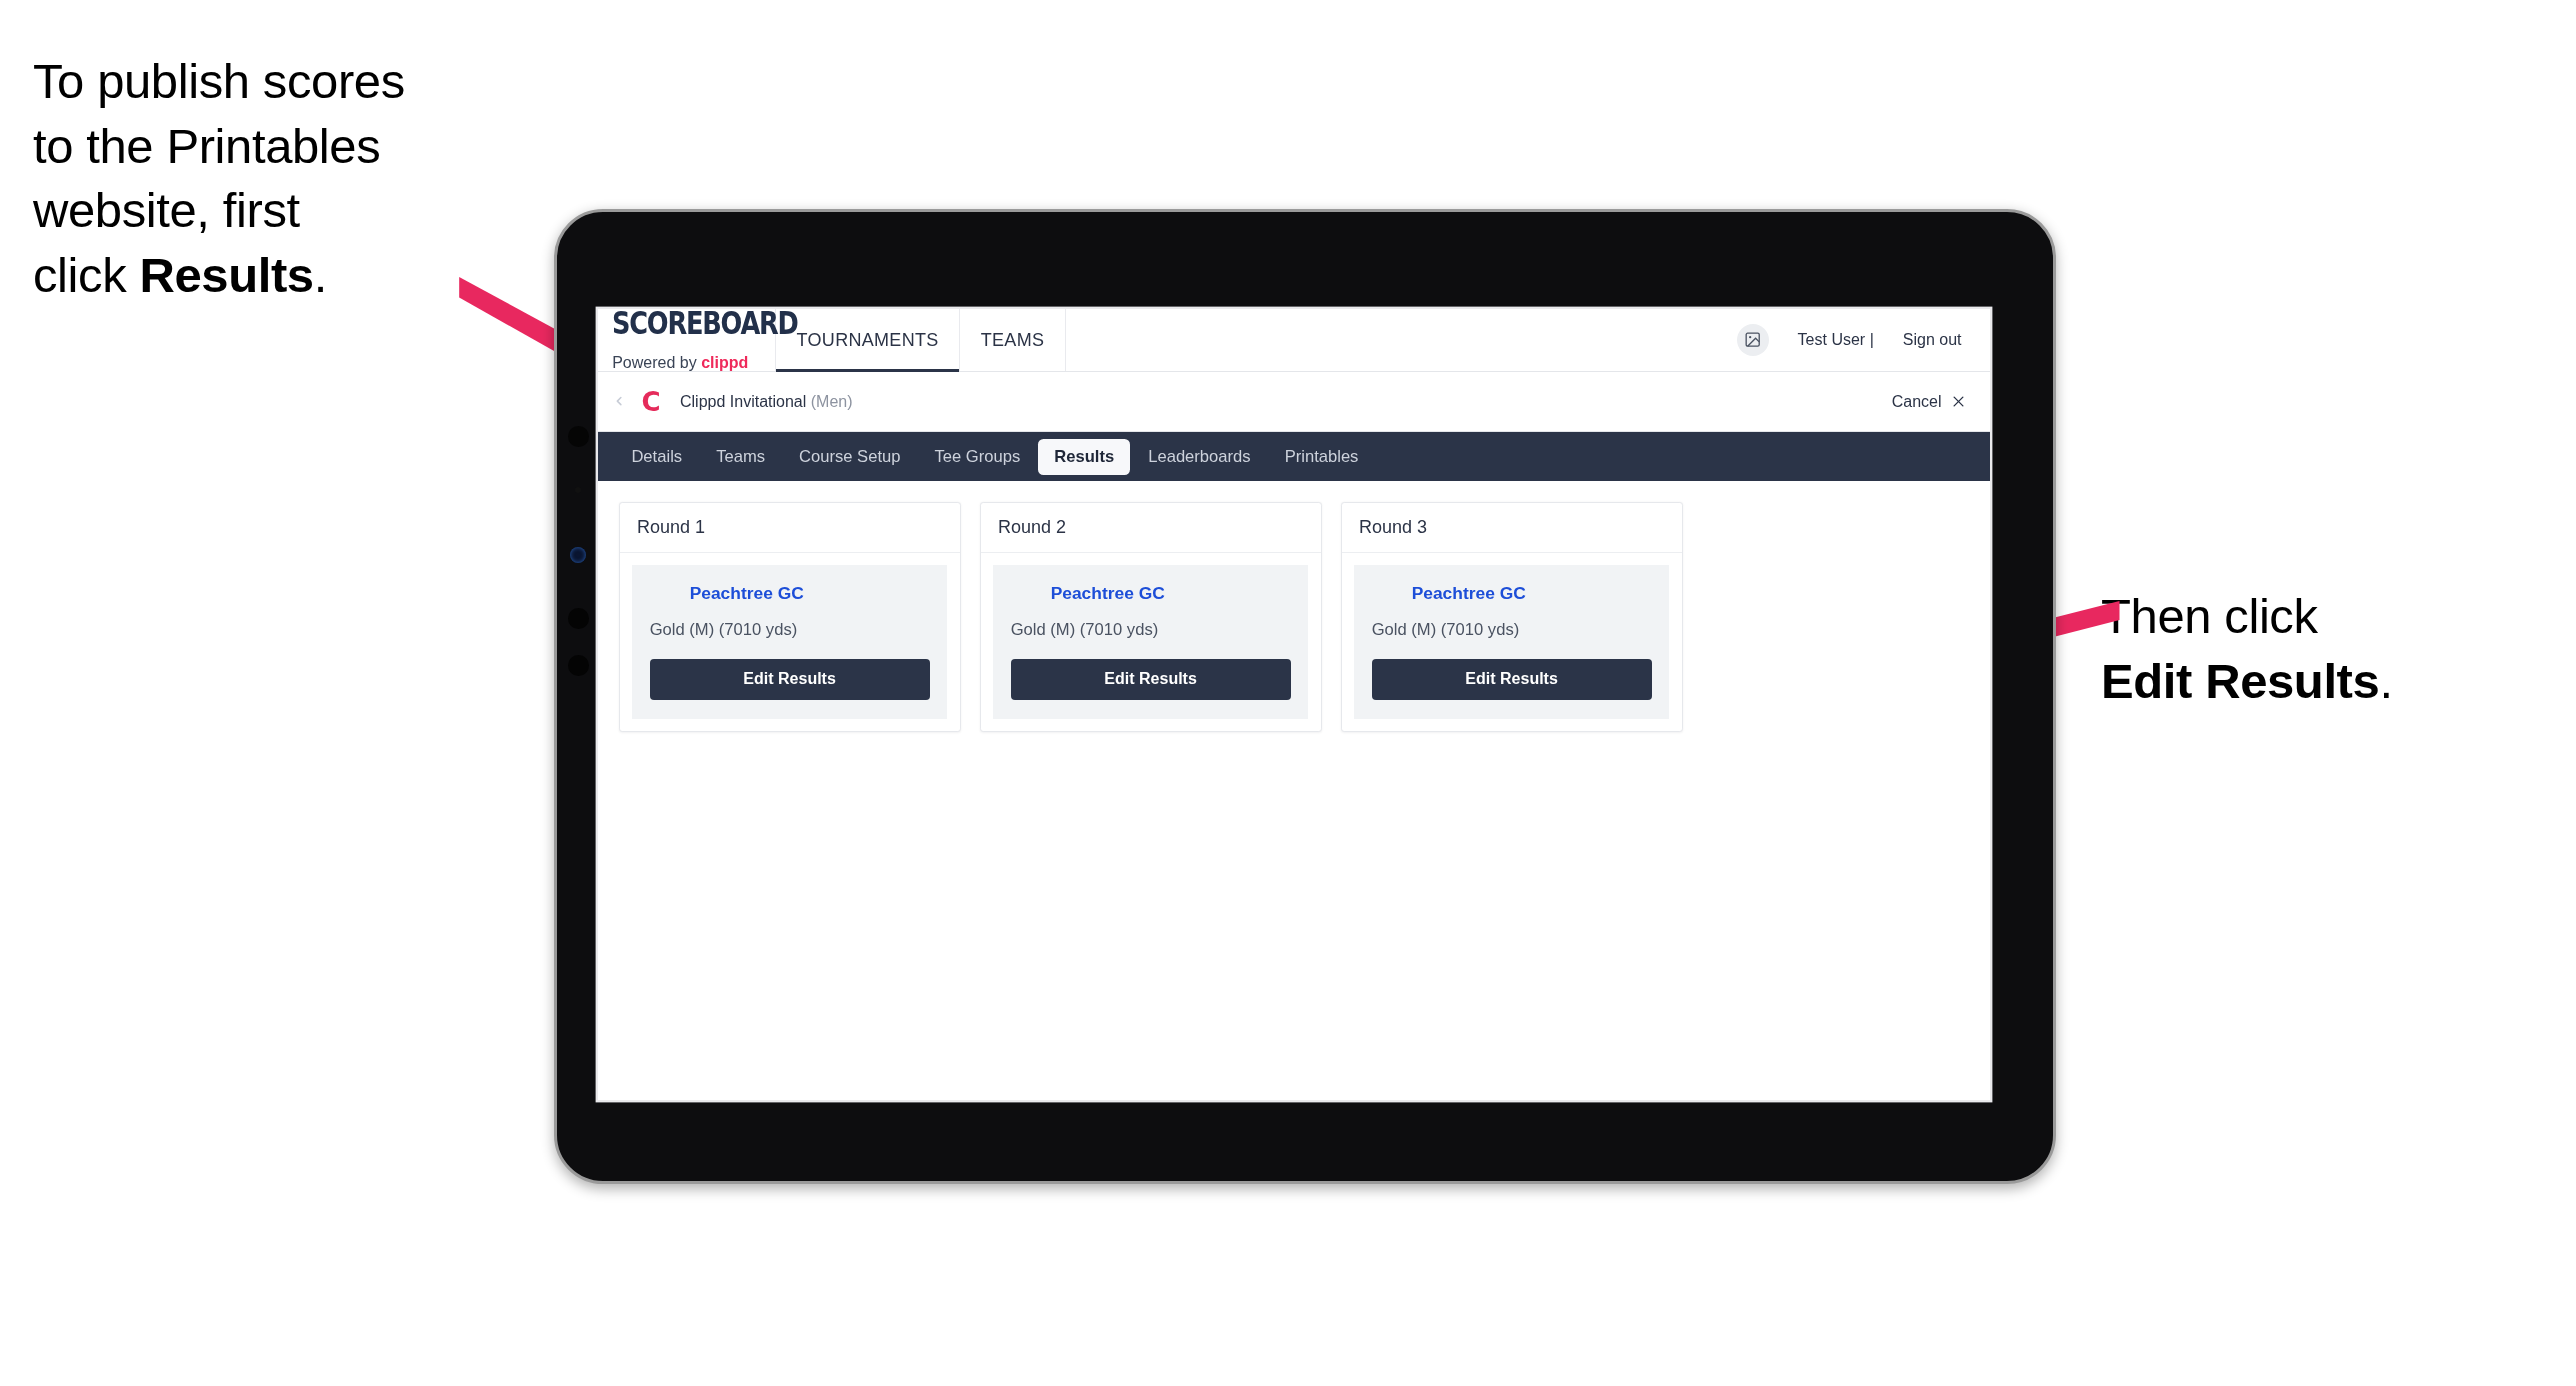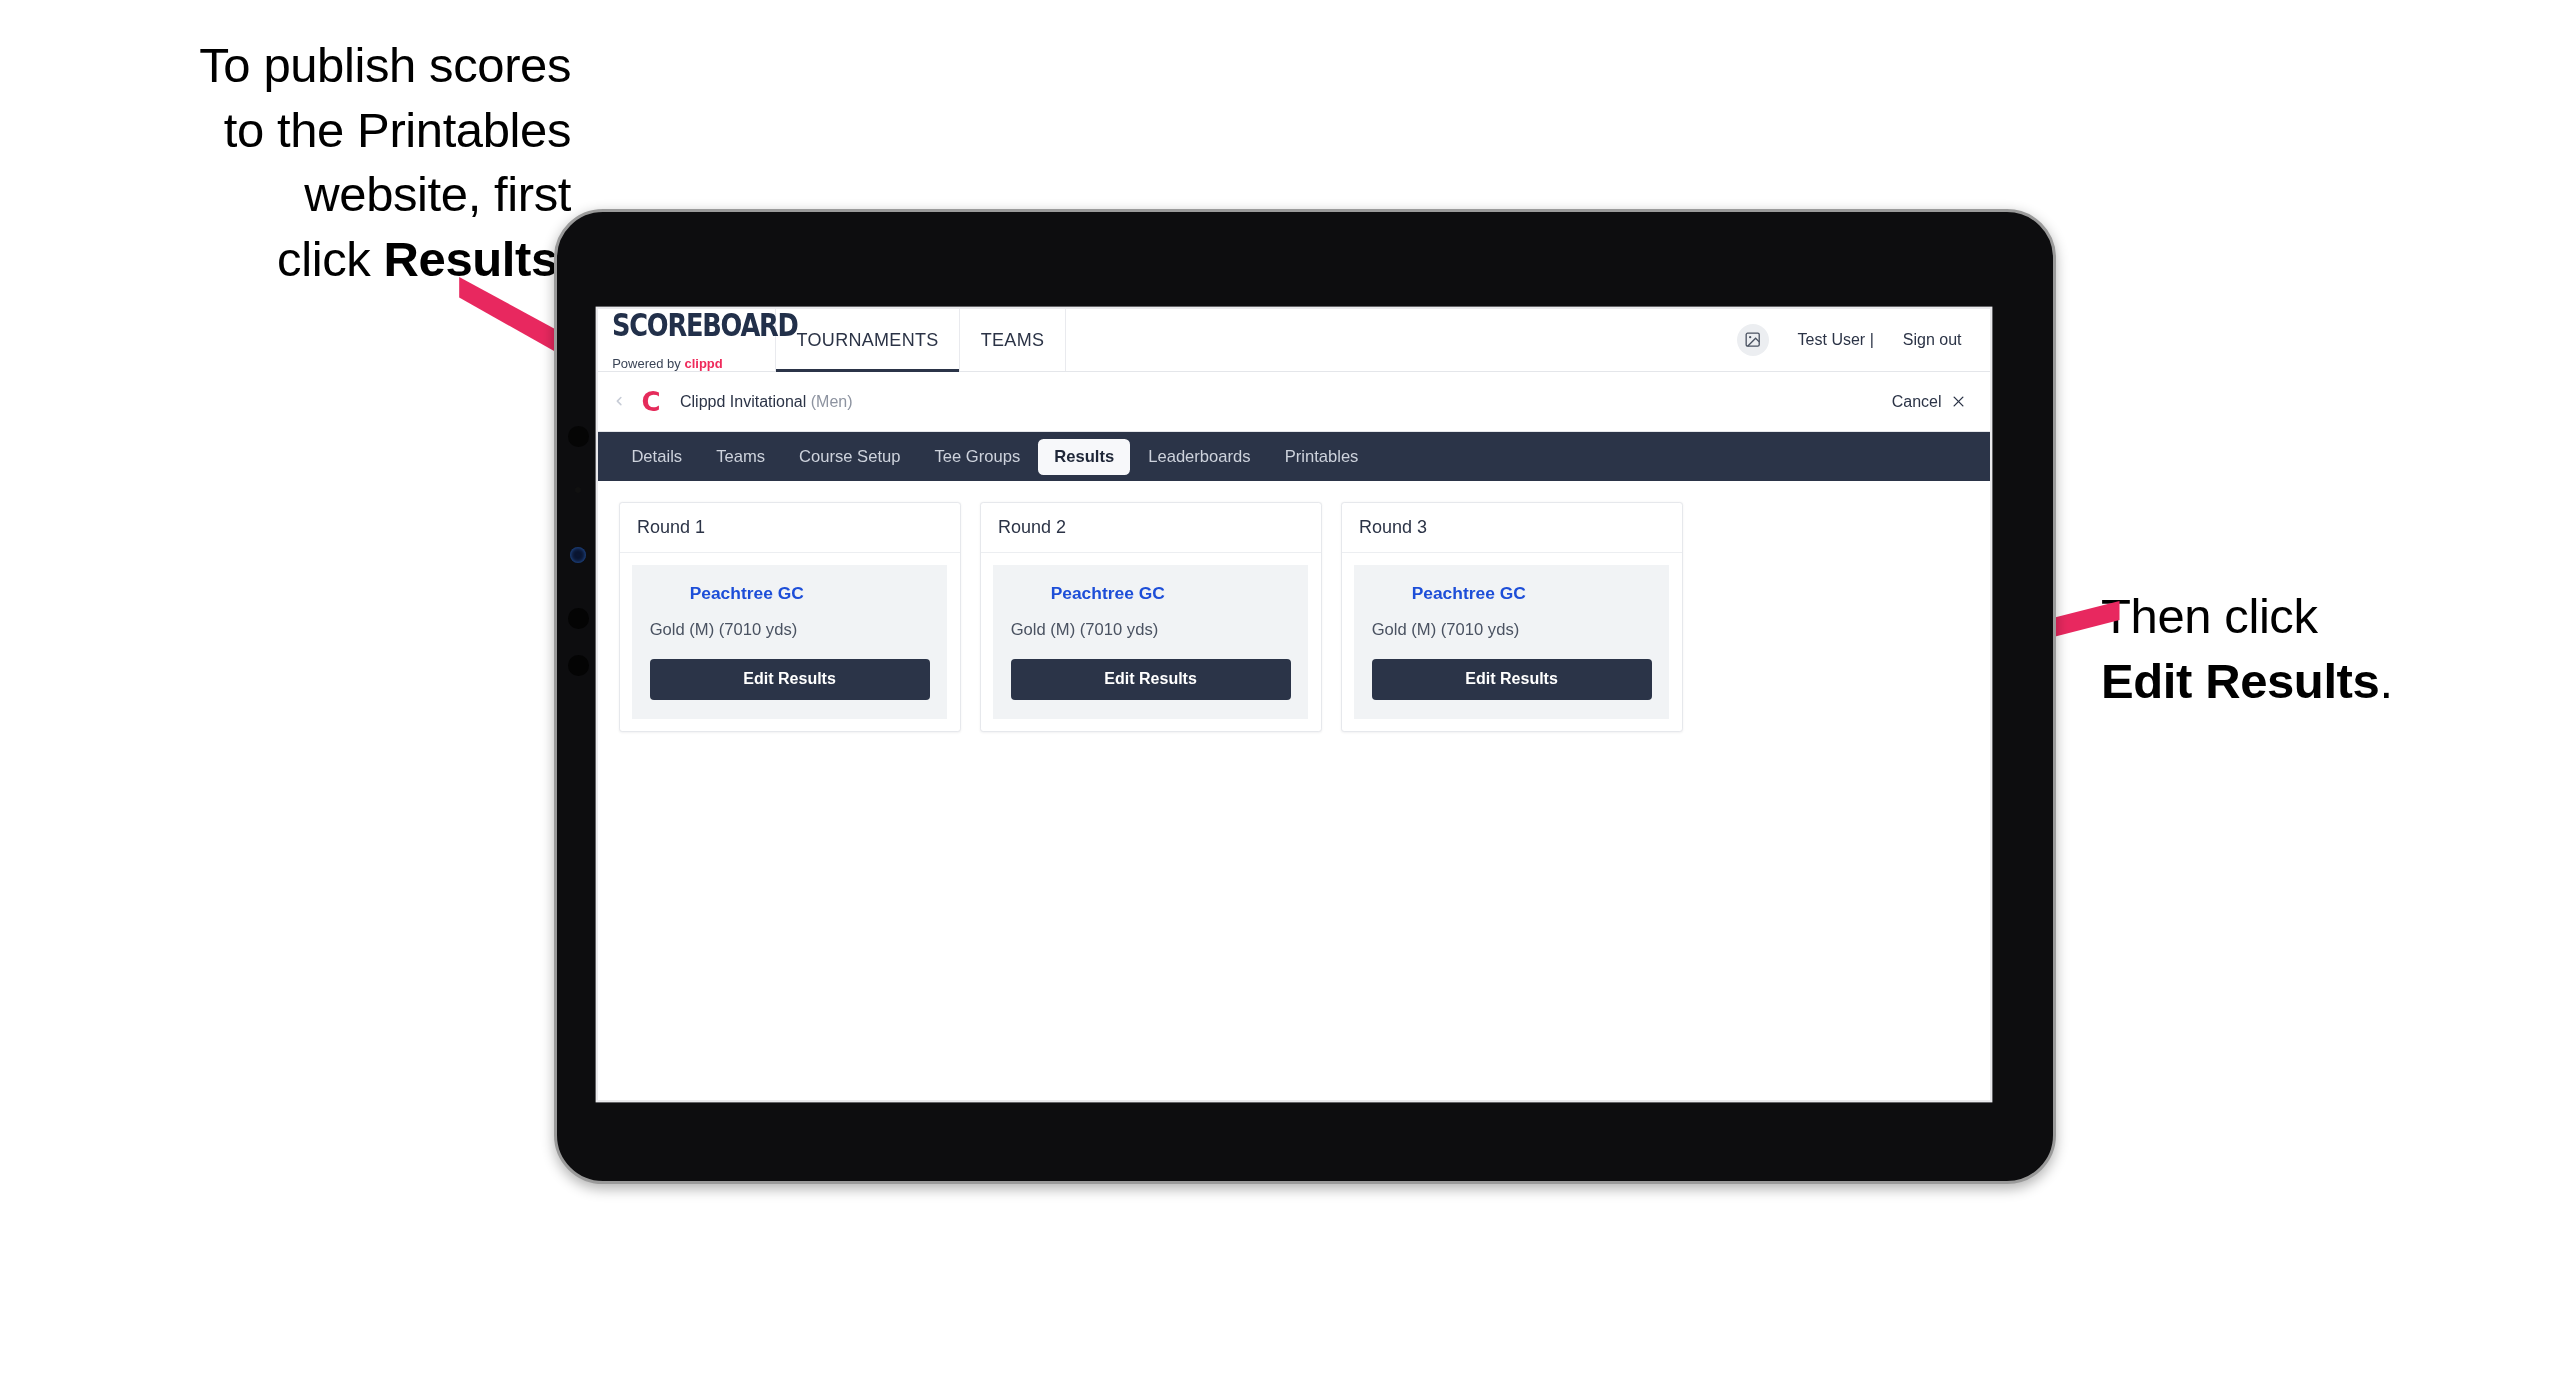--- a/index.html
+++ b/index.html
@@ -14,21 +14,21 @@
   
   .annot{
     position:absolute;
     color:#000000;
     font-size:49px;
     line-height:1.32;
     letter-spacing:-0.4px;
     font-weight:400;
   }
   .annot b{font-weight:700;}
-  #annot-left{left:33px;top:33px;width:538px;text-align:right;}
+  #annot-left{left:33px;top:49px;width:538px;}
   #annot-right{left:2101px;top:584px;width:411px;}
 
   
   .arrow-svg{position:absolute;pointer-events:none;}
   #arrow-results{left:459px;top:277px;}
   #arrow-edit{left:1598px;top:601px;}
 
   
   #tablet{
     position:absolute;
@@ -71,21 +71,21 @@
     padding-left:14.2px;box-sizing:border-box;
     border-right:0.8px solid #e9eaee;
   }
   #brand-title{
     font-family:"DejaVu Sans", sans-serif;
     font-weight:700;font-size:27px;letter-spacing:-1.3px;
     color:#22304a;line-height:1;
     transform:scaleY(1.18) scaleX(0.95);transform-origin:left center;
   }
   #brand-sub{
-    margin-top:19px;font-size:13px;color:#3a4456;line-height:1;
+    margin-top:19px;font-size:16px;color:#3a4456;line-height:1;
   }
   #brand-sub .clippd{color:#ef2a5b;font-weight:700;}
 
   .topnav{
     display:flex;align-items:center;
     padding:0 20.6px;
     font-size:18px;letter-spacing:0.3px;
     color:#2b3346;
     border-right:0.8px solid #e9eaee;
     cursor:pointer;

